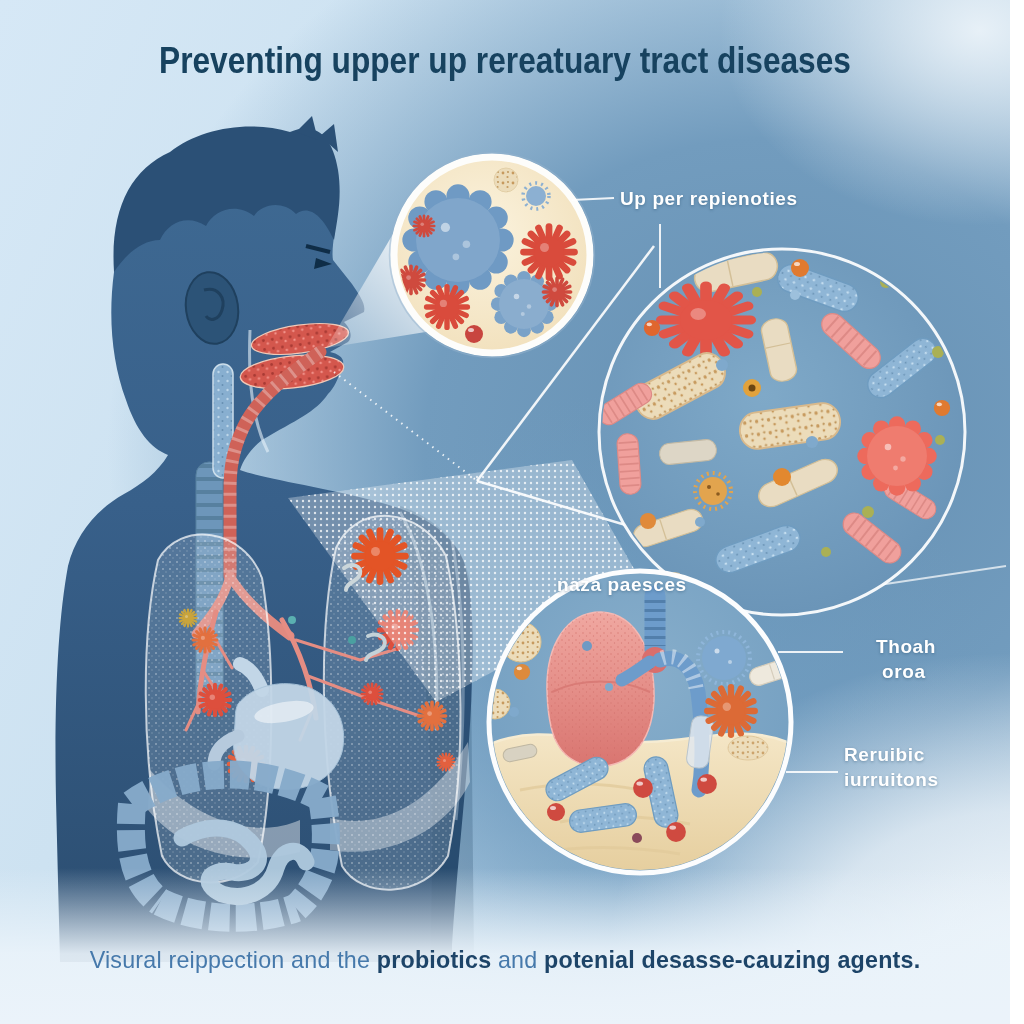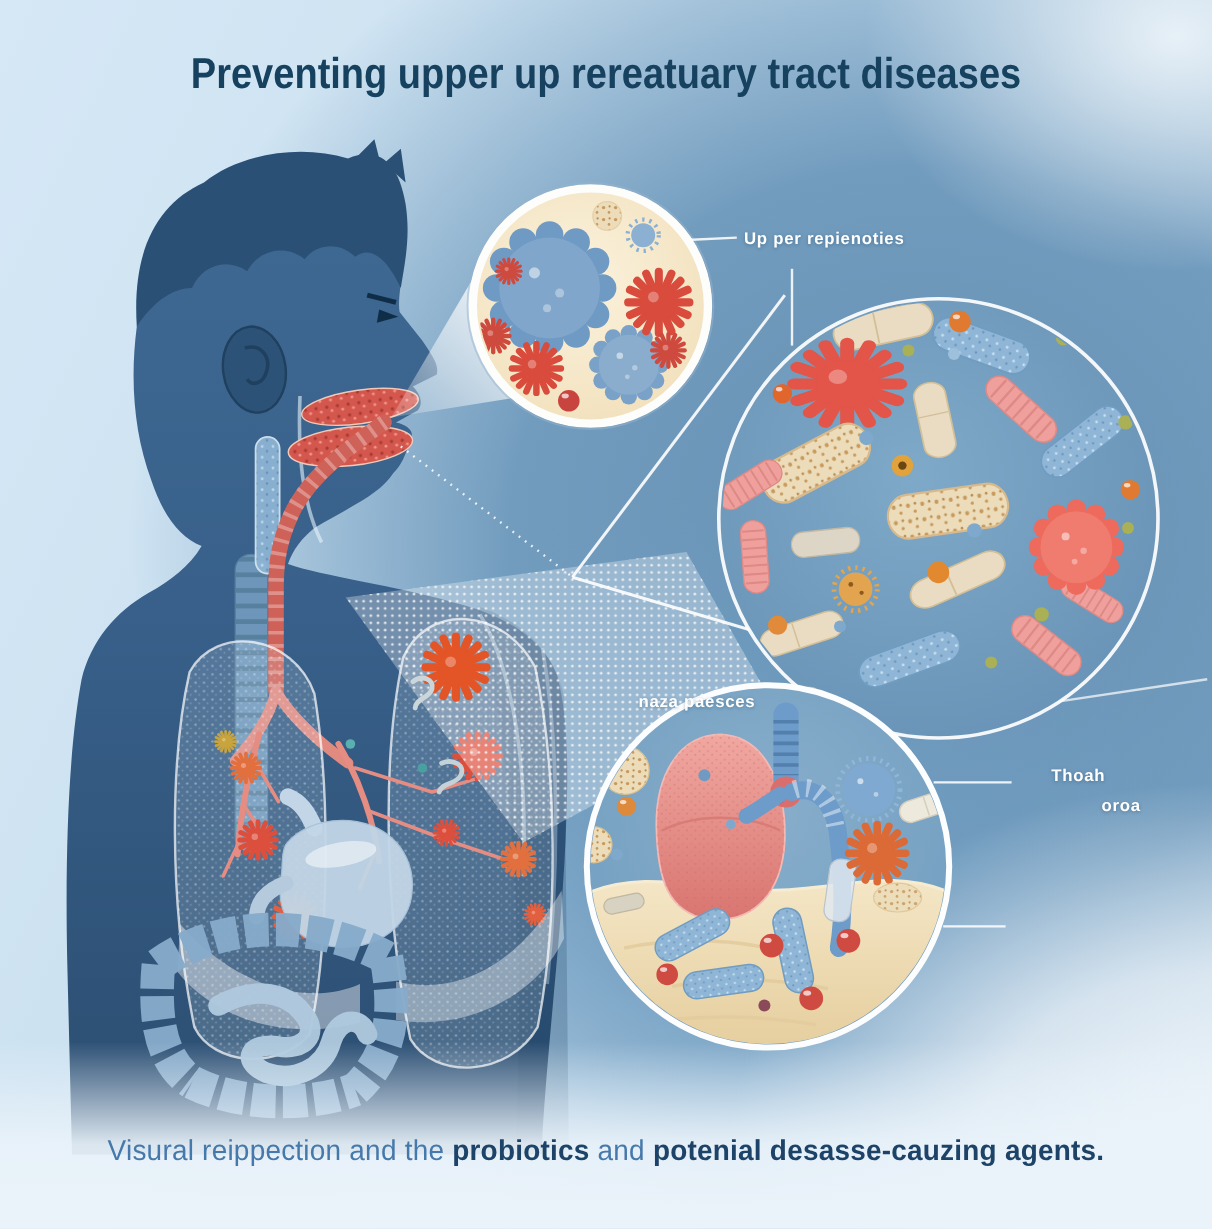--- a/index.html
+++ b/index.html
@@ -11,21 +11,21 @@
       radial-gradient(480px 430px at 63% 71%, #6f9cc0 0%, rgba(111,156,192,0) 78%),
       radial-gradient(660px 600px at 76% 44%, #6590b3 0%, #729cbe 52%, rgba(125,164,196,0) 100%),
       linear-gradient(115deg,#d6e8f6 0%,#cde2f1 30%,#c2dbed 60%,#cfe3f1 100%);
   }
   .stage svg{position:absolute;left:0;top:0;}
   .bottom-fade{position:absolute;left:0;right:0;top:868px;height:156px;pointer-events:none;
     background:linear-gradient(rgba(234,243,250,0) 0%, rgba(234,243,250,.92) 55%, #ebf3fa 100%);}
   .title{position:absolute;left:0;right:0;top:40px;text-align:center;
     font-size:36px;font-weight:700;color:#17425f;letter-spacing:0px;
     transform:scaleX(.88);transform-origin:50% 50%;}
-  .lbl{position:absolute;color:#ffffff;font-weight:700;font-size:14px;letter-spacing:.6px;
+  .lbl{position:absolute;color:#ffffff;font-weight:700;font-size:19px;letter-spacing:.6px;
     text-shadow:0 1px 3px rgba(20,60,90,.38);line-height:25px;white-space:nowrap;}
   .caption{position:absolute;left:0;right:0;top:946px;text-align:center;
     font-size:24px;color:#4679ab;letter-spacing:.2px;white-space:nowrap;
     transform:scaleX(.97);transform-origin:50% 50%;}
   .caption .b{font-weight:700;color:#1d4468;}
 </style>
 </head>
 <body>
 
 <div class="stage">
@@ -390,24 +390,28 @@
     <line x1="778" y1="652" x2="843" y2="652"></line>
     <line x1="786" y1="772" x2="838" y2="772"></line>
   </g>
 </svg>
 
 <div class="bottom-fade"></div>
 
 <div class="title">Preventing upper up rereatuary tract diseases</div>
 
 <div class="lbl" style="left:620px;top:186px;">Up per repienoties</div>
-<div class="lbl" style="left:532px;top:572px;">naza paesces</div>
+<div class="lbl" style="left:557px;top:572px;">naza paesces</div>
 <div class="lbl" style="left:876px;top:634px;">
   <div>Thoah</div>
-  <div style="padding-left:6px;margin-left:36px;">oroa</div>
+  <div style="padding-left:6px;">oroa</div>
+</div>
+<div class="lbl" style="left:844px;top:742px;">
+  <div>Reruibic</div>
+  <div>iurruitons</div>
 </div>
 
 <div class="caption">
   <span>Visural reippection and the</span>
   <span class="b">probiotics</span>
   <span>and</span>
   <span class="b">potenial desasse-cauzing</span>
   <span class="b">agents.</span>
 </div>
 

